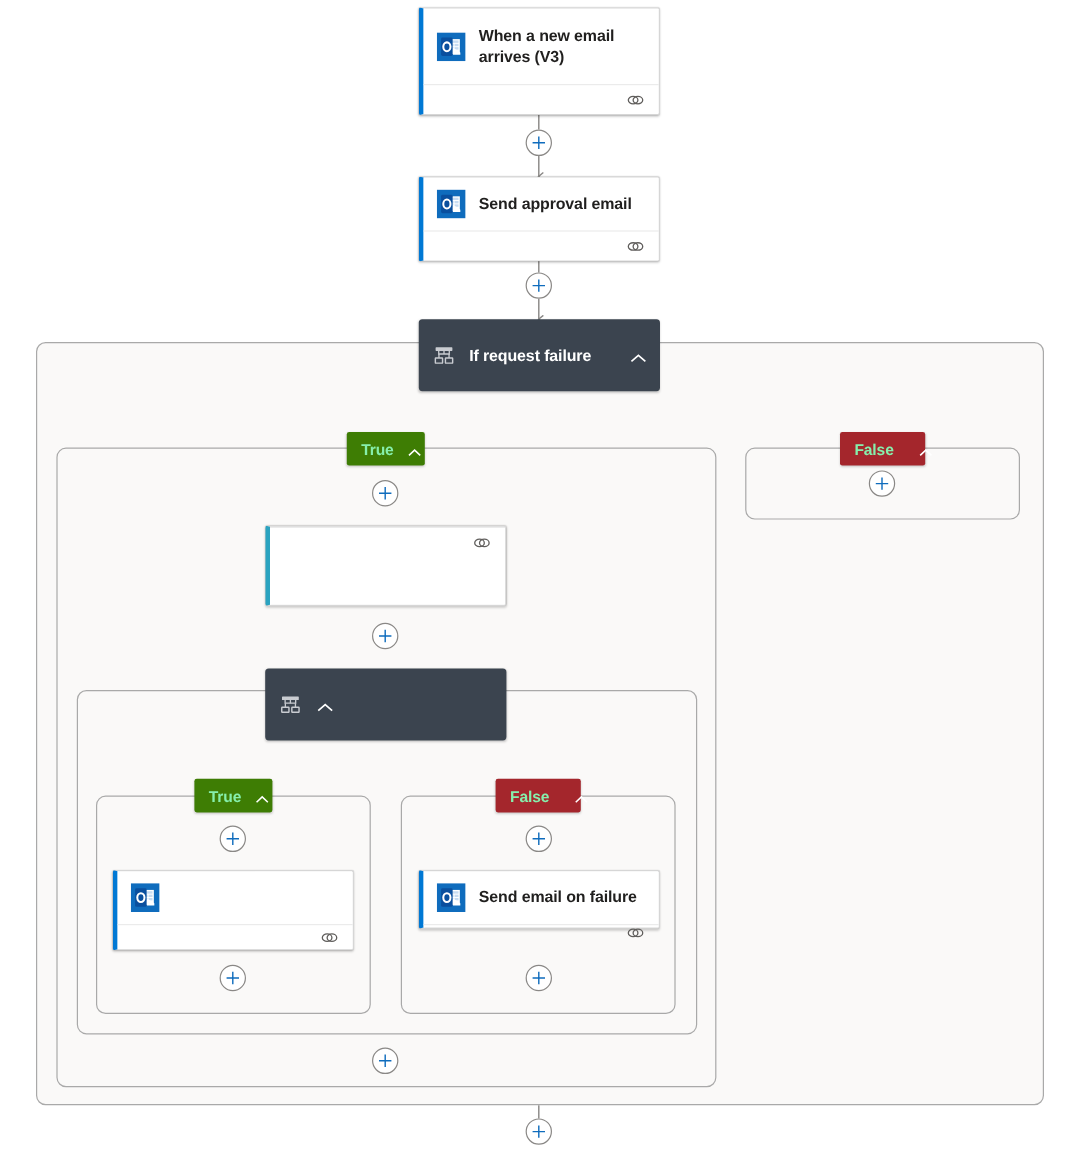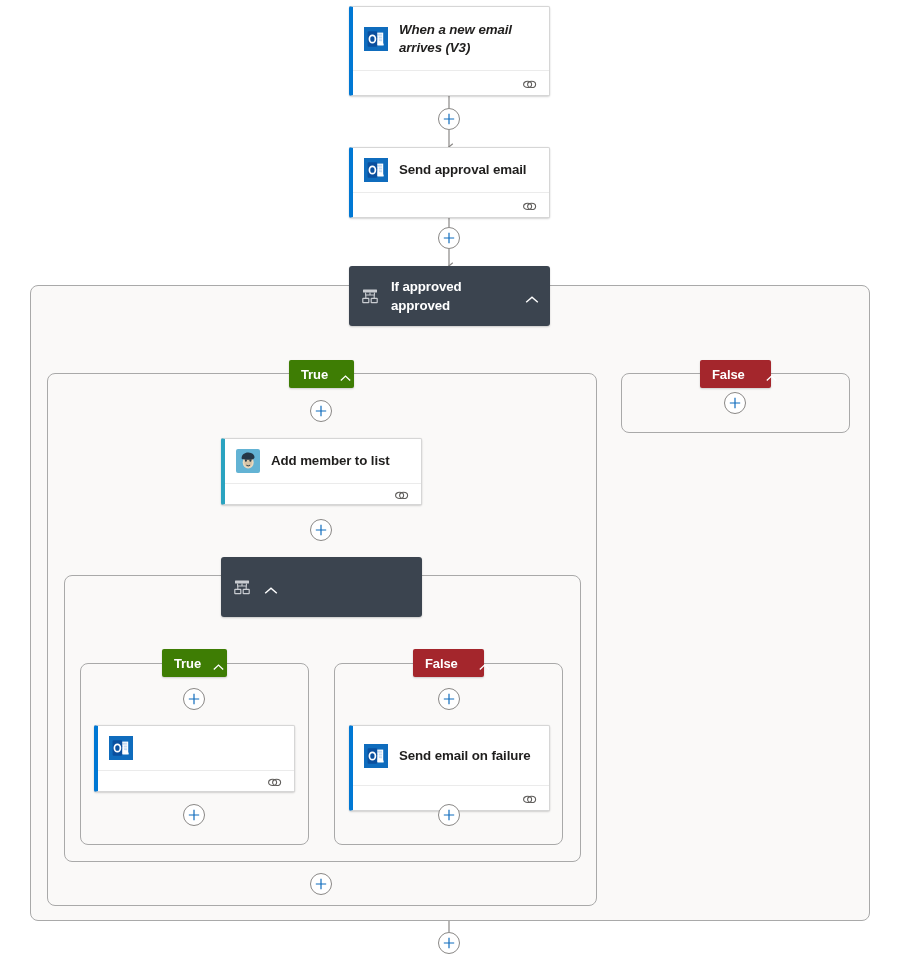--- a/index.html
+++ b/index.html
@@ -109,21 +109,21 @@
     padding: 0 11px 0 12px;
     border-radius: 2px;
     box-sizing: border-box;
     box-shadow: 0 1px 2px rgba(0,0,0,0.18);
   }
   .badge.true  { background: #3e7d04; }
   .badge.false { background: #a4262c; gap: 20px; }
   .badge-label {
     font-size: 13px;
     font-weight: 700;
-    color: #ffffff;
+    color: #86efac;
     letter-spacing: -0.1px;
   }
 
   
   .plus {
     position: absolute;
     width: 22px; height: 22px;
     border: 1px solid #8a8886;
     border-radius: 50%;
     background: #ffffff;
@@ -185,21 +185,21 @@
   <div class="scope" style="left:47px; top:373px; width:550px; height:533px;"></div>
 
   <div class="scope" style="left:621px; top:373px; width:229px; height:60px;"></div>
 
   <div class="scope" style="left:64px; top:575px; width:517px; height:287px;"></div>
 
   <div class="scope" style="left:80px; top:663px; width:229px; height:182px;"></div>
 
   <div class="scope" style="left:334px; top:663px; width:229px; height:182px;"></div>
 
-  <div class="card" style="left:349px; top:6px; width:201px; height:90px;font-style:italic;">
+  <div class="card" style="left:349px; top:6px; width:201px; height:90px;">
     <div class="card-body">
       <span class="app-icon">
         <svg viewBox="0 0 24 24" width="24" height="24">
           <rect width="24" height="24" fill="#0f6cbd"></rect>
           <rect x="9.6" y="5.6" width="9.6" height="12.4" fill="#ffffff"></rect>
           <rect x="10.7" y="6.7" width="7.4" height="2.0" fill="#c7dcf2"></rect>
           <rect x="10.7" y="9.5" width="3.3" height="2.0" fill="#c7dcf2"></rect>
           <rect x="14.8" y="9.5" width="3.3" height="2.0" fill="#c7dcf2"></rect>
           <rect x="10.7" y="12.3" width="3.3" height="2.0" fill="#c7dcf2"></rect>
           <rect x="14.8" y="12.3" width="3.3" height="2.0" fill="#c7dcf2"></rect>
@@ -264,21 +264,21 @@
     <span class="cond-icon">
       <svg viewBox="0 0 18 18" width="18" height="18">
         <rect x="2.0" y="2.4" width="14" height="3.0" rx="0.5" fill="#c9ccd1"></rect>
         <path d="M4.6 5.4 V8.0 H13.4 V5.4" fill="none" stroke="#c9ccd1" stroke-width="1.1"></path>
         <path d="M9 5.4 V8.0" stroke="#c9ccd1" stroke-width="1.1"></path>
         <rect x="1.8" y="11.4" width="6.0" height="4.2" rx="0.4" fill="none" stroke="#c9ccd1" stroke-width="1.2"></rect>
         <rect x="10.2" y="11.4" width="6.0" height="4.2" rx="0.4" fill="none" stroke="#c9ccd1" stroke-width="1.2"></rect>
         <path d="M4.8 8.0 V11.4 M13.2 8.0 V11.4" stroke="#c9ccd1" stroke-width="1.1"></path>
       </svg>
     </span>
-    <span class="cond-title">If approved approved</span>
+    <span class="cond-title">If request failure</span>
     <span class="chevron">
       <svg viewBox="0 0 16 10" width="16" height="10">
           <path d="M2.2 7.2 L8 2.2 L13.8 7.2" fill="none" stroke="#ffffff" stroke-width="1.4"></path>
         </svg>
     </span>
   </div>
 
   <div class="badge true" style="left:289px; top:360px; width:65px;">
     <span class="badge-label">True</span>
     <span class="chevron" style="width:13px;flex:0 0 13px;">
@@ -303,34 +303,20 @@
       </svg>
   </div>
 
   <div class="plus" style="left:310px; top:400px;">
     <svg viewBox="0 0 20 20" width="14" height="14">
         <path d="M10 2.6 V17.4 M2.6 10 H17.4" stroke="#0f6cbd" stroke-width="1.7" fill="none"></path>
       </svg>
   </div>
 
   <div class="card accent-cyan" style="left:221px; top:438px; width:201px; height:67px;">
-    <div class="card-body">
-      <span class="app-icon">
-        <svg viewBox="0 0 24 24" width="24" height="24">
-          <rect width="24" height="24" rx="2" fill="#63b3d4"></rect>
-          <ellipse cx="12.2" cy="13.4" rx="5.5" ry="6.2" fill="#e8d9c0"></ellipse>
-          <ellipse cx="12.2" cy="13.6" rx="3.9" ry="4.6" fill="#d8c4a6"></ellipse>
-          <path d="M5.6 9.2 C5.6 5.4 9.0 3.2 12.4 3.4 C16.2 3.6 18.8 5.8 18.5 8.6 C18.3 10.6 15.4 11.0 12.0 10.8 C8.6 10.6 5.6 10.6 5.6 9.2 Z" fill="#243746"></path>
-          <ellipse cx="9.9" cy="11.6" rx="1.0" ry="1.2" fill="#243746"></ellipse>
-          <ellipse cx="14.4" cy="11.6" rx="1.0" ry="1.2" fill="#243746"></ellipse>
-          <path d="M10.3 16.2 Q12.2 17.6 14.1 16.2" fill="none" stroke="#243746" stroke-width="0.9"></path>
-        </svg>
-      </span>
-      <span class="card-title">Add member to list</span>
-    </div>
     <div class="card-foot">
       <span class="link-icon">
         <svg viewBox="0 0 15 13" width="15" height="13">
           <ellipse cx="5.6" cy="6.4" rx="4.0" ry="3.1" fill="none" stroke="#605e5c" stroke-width="1.1"></ellipse>
           <ellipse cx="9.6" cy="6.4" rx="4.0" ry="3.1" fill="none" stroke="#605e5c" stroke-width="1.1"></ellipse>
         </svg>
       </span>
     </div>
   </div>
 
@@ -413,21 +399,21 @@
       </span>
     </div>
   </div>
 
   <div class="plus" style="left:183px; top:804px;">
     <svg viewBox="0 0 20 20" width="14" height="14">
         <path d="M10 2.6 V17.4 M2.6 10 H17.4" stroke="#0f6cbd" stroke-width="1.7" fill="none"></path>
       </svg>
   </div>
 
-  <div class="card" style="left:349px; top:725px; width:201px; height:86px;">
+  <div class="card" style="left:349px; top:725px; width:201px; height:49px;">
     <div class="card-body">
       <span class="app-icon">
         <svg viewBox="0 0 24 24" width="24" height="24">
           <rect width="24" height="24" fill="#0f6cbd"></rect>
           <rect x="9.6" y="5.6" width="9.6" height="12.4" fill="#ffffff"></rect>
           <rect x="10.7" y="6.7" width="7.4" height="2.0" fill="#c7dcf2"></rect>
           <rect x="10.7" y="9.5" width="3.3" height="2.0" fill="#c7dcf2"></rect>
           <rect x="14.8" y="9.5" width="3.3" height="2.0" fill="#c7dcf2"></rect>
           <rect x="10.7" y="12.3" width="3.3" height="2.0" fill="#c7dcf2"></rect>
           <rect x="14.8" y="12.3" width="3.3" height="2.0" fill="#c7dcf2"></rect>

